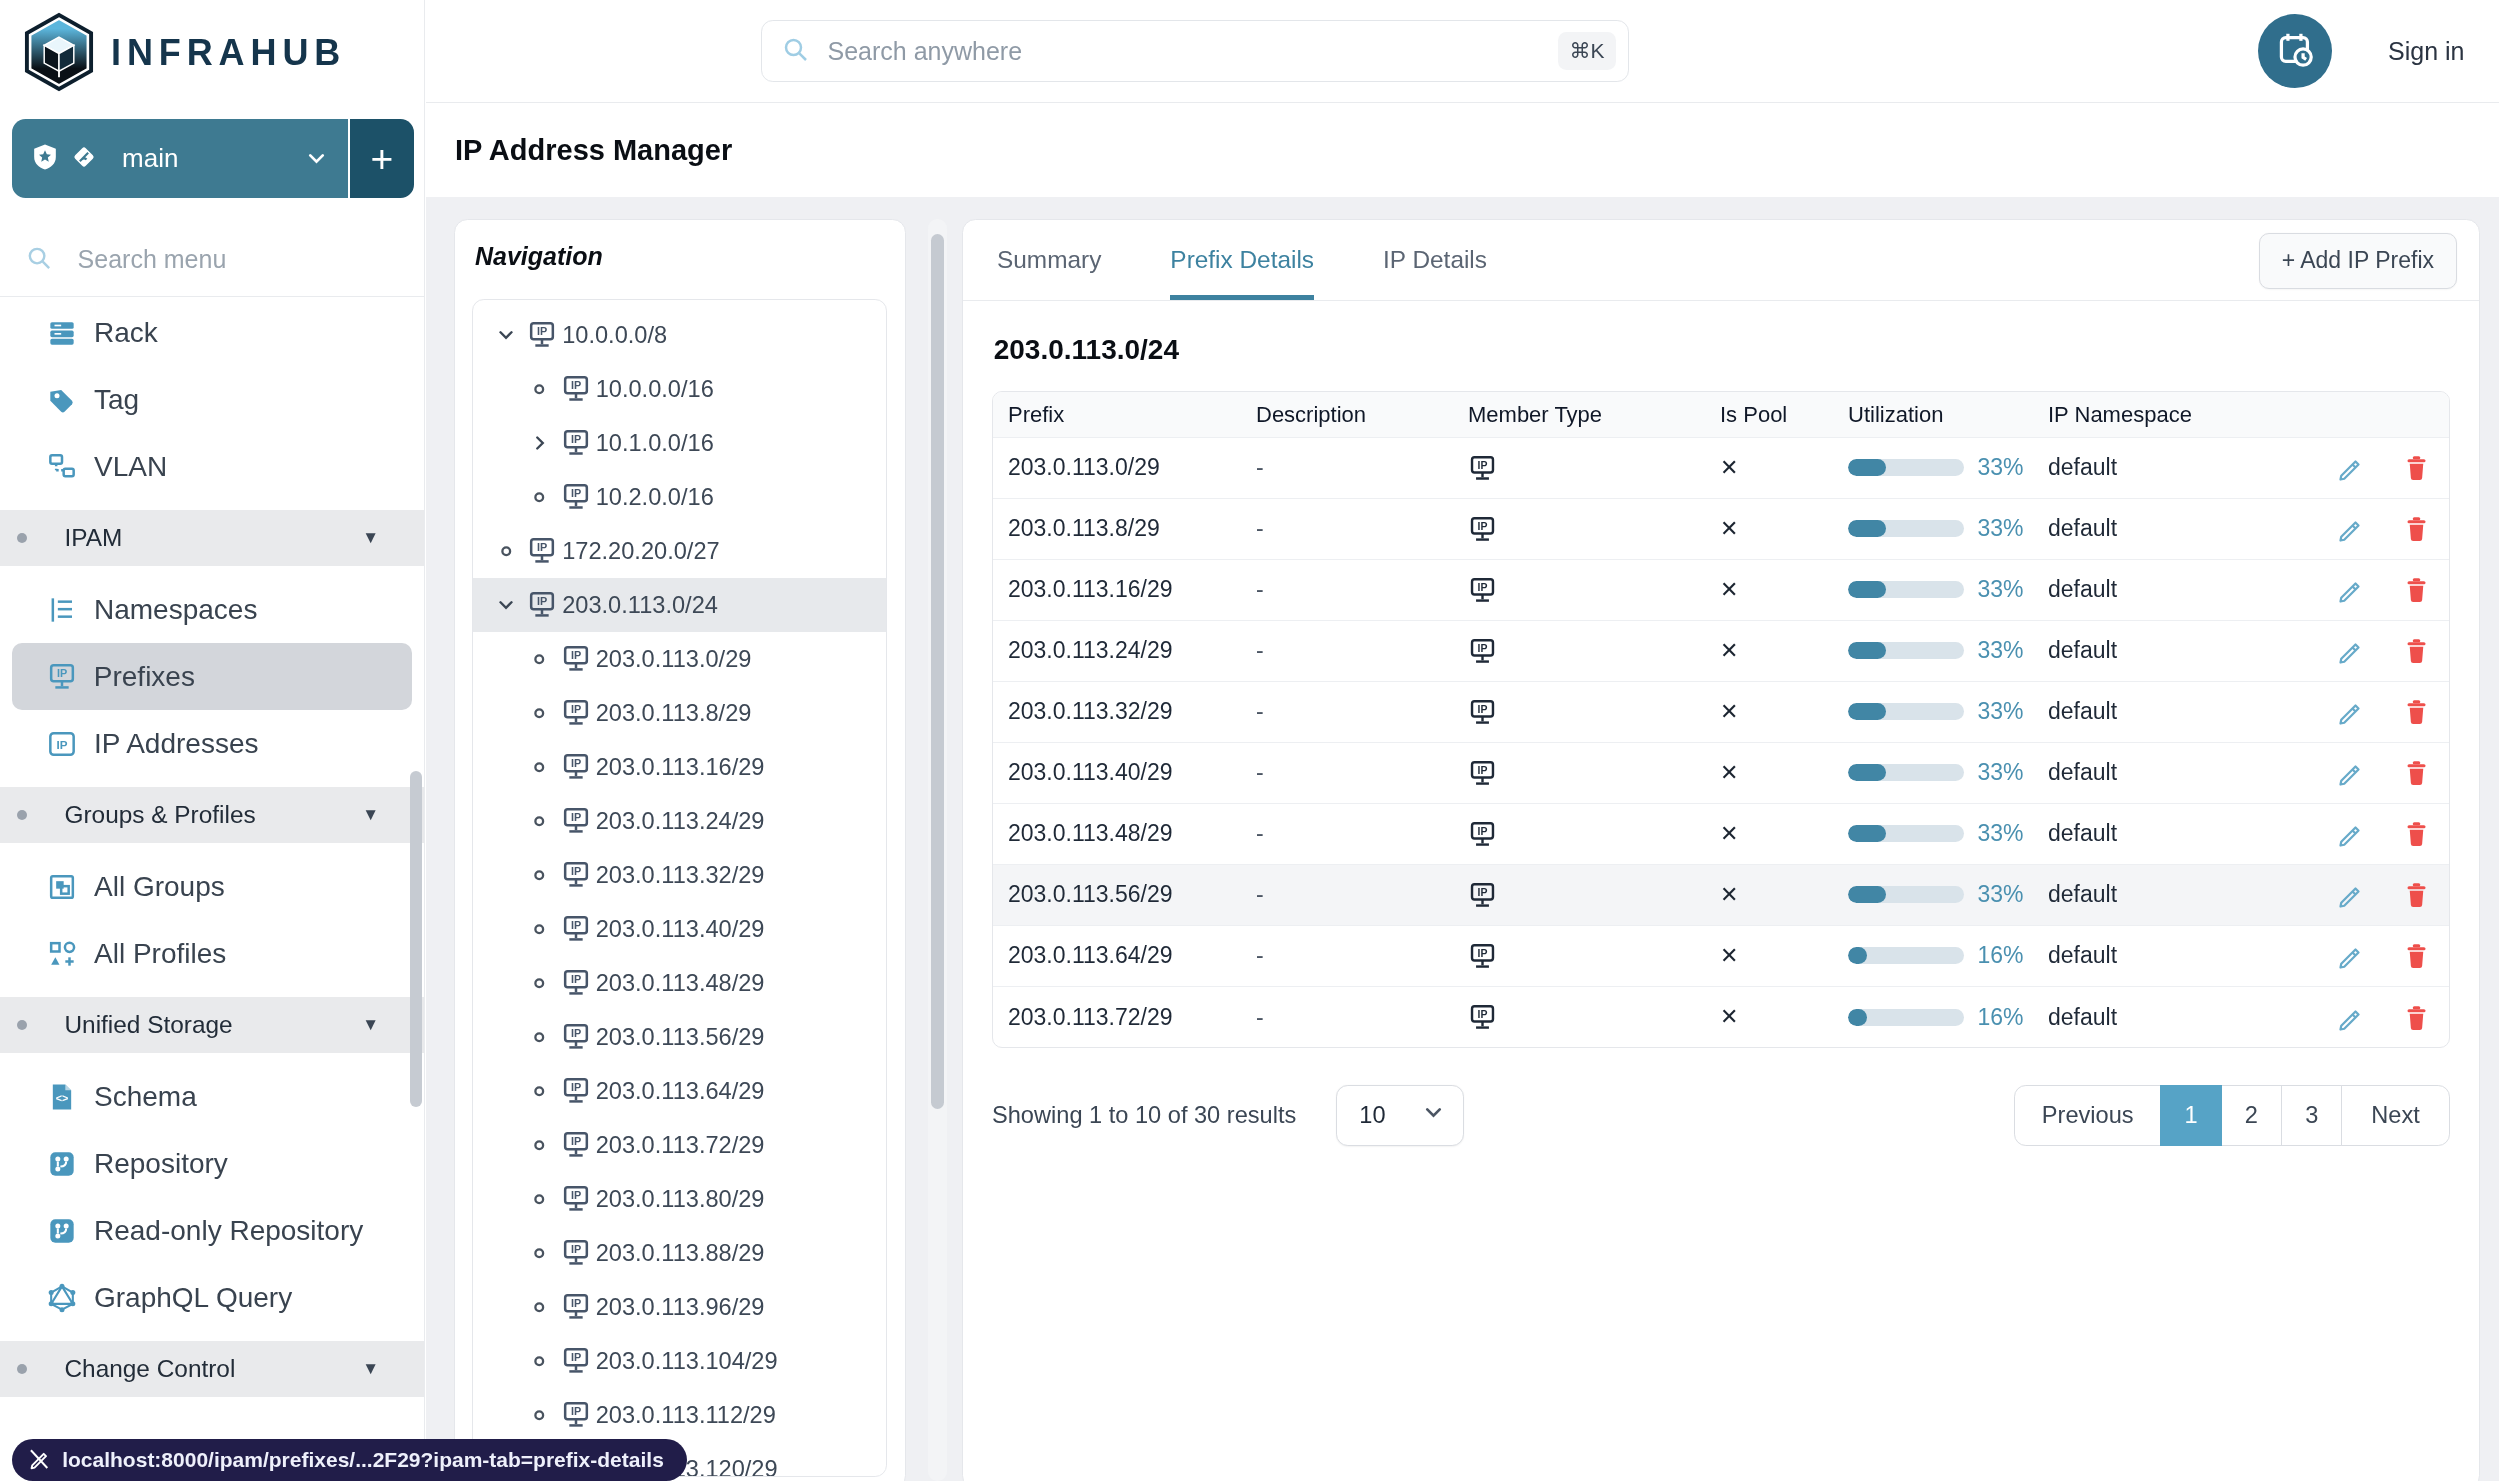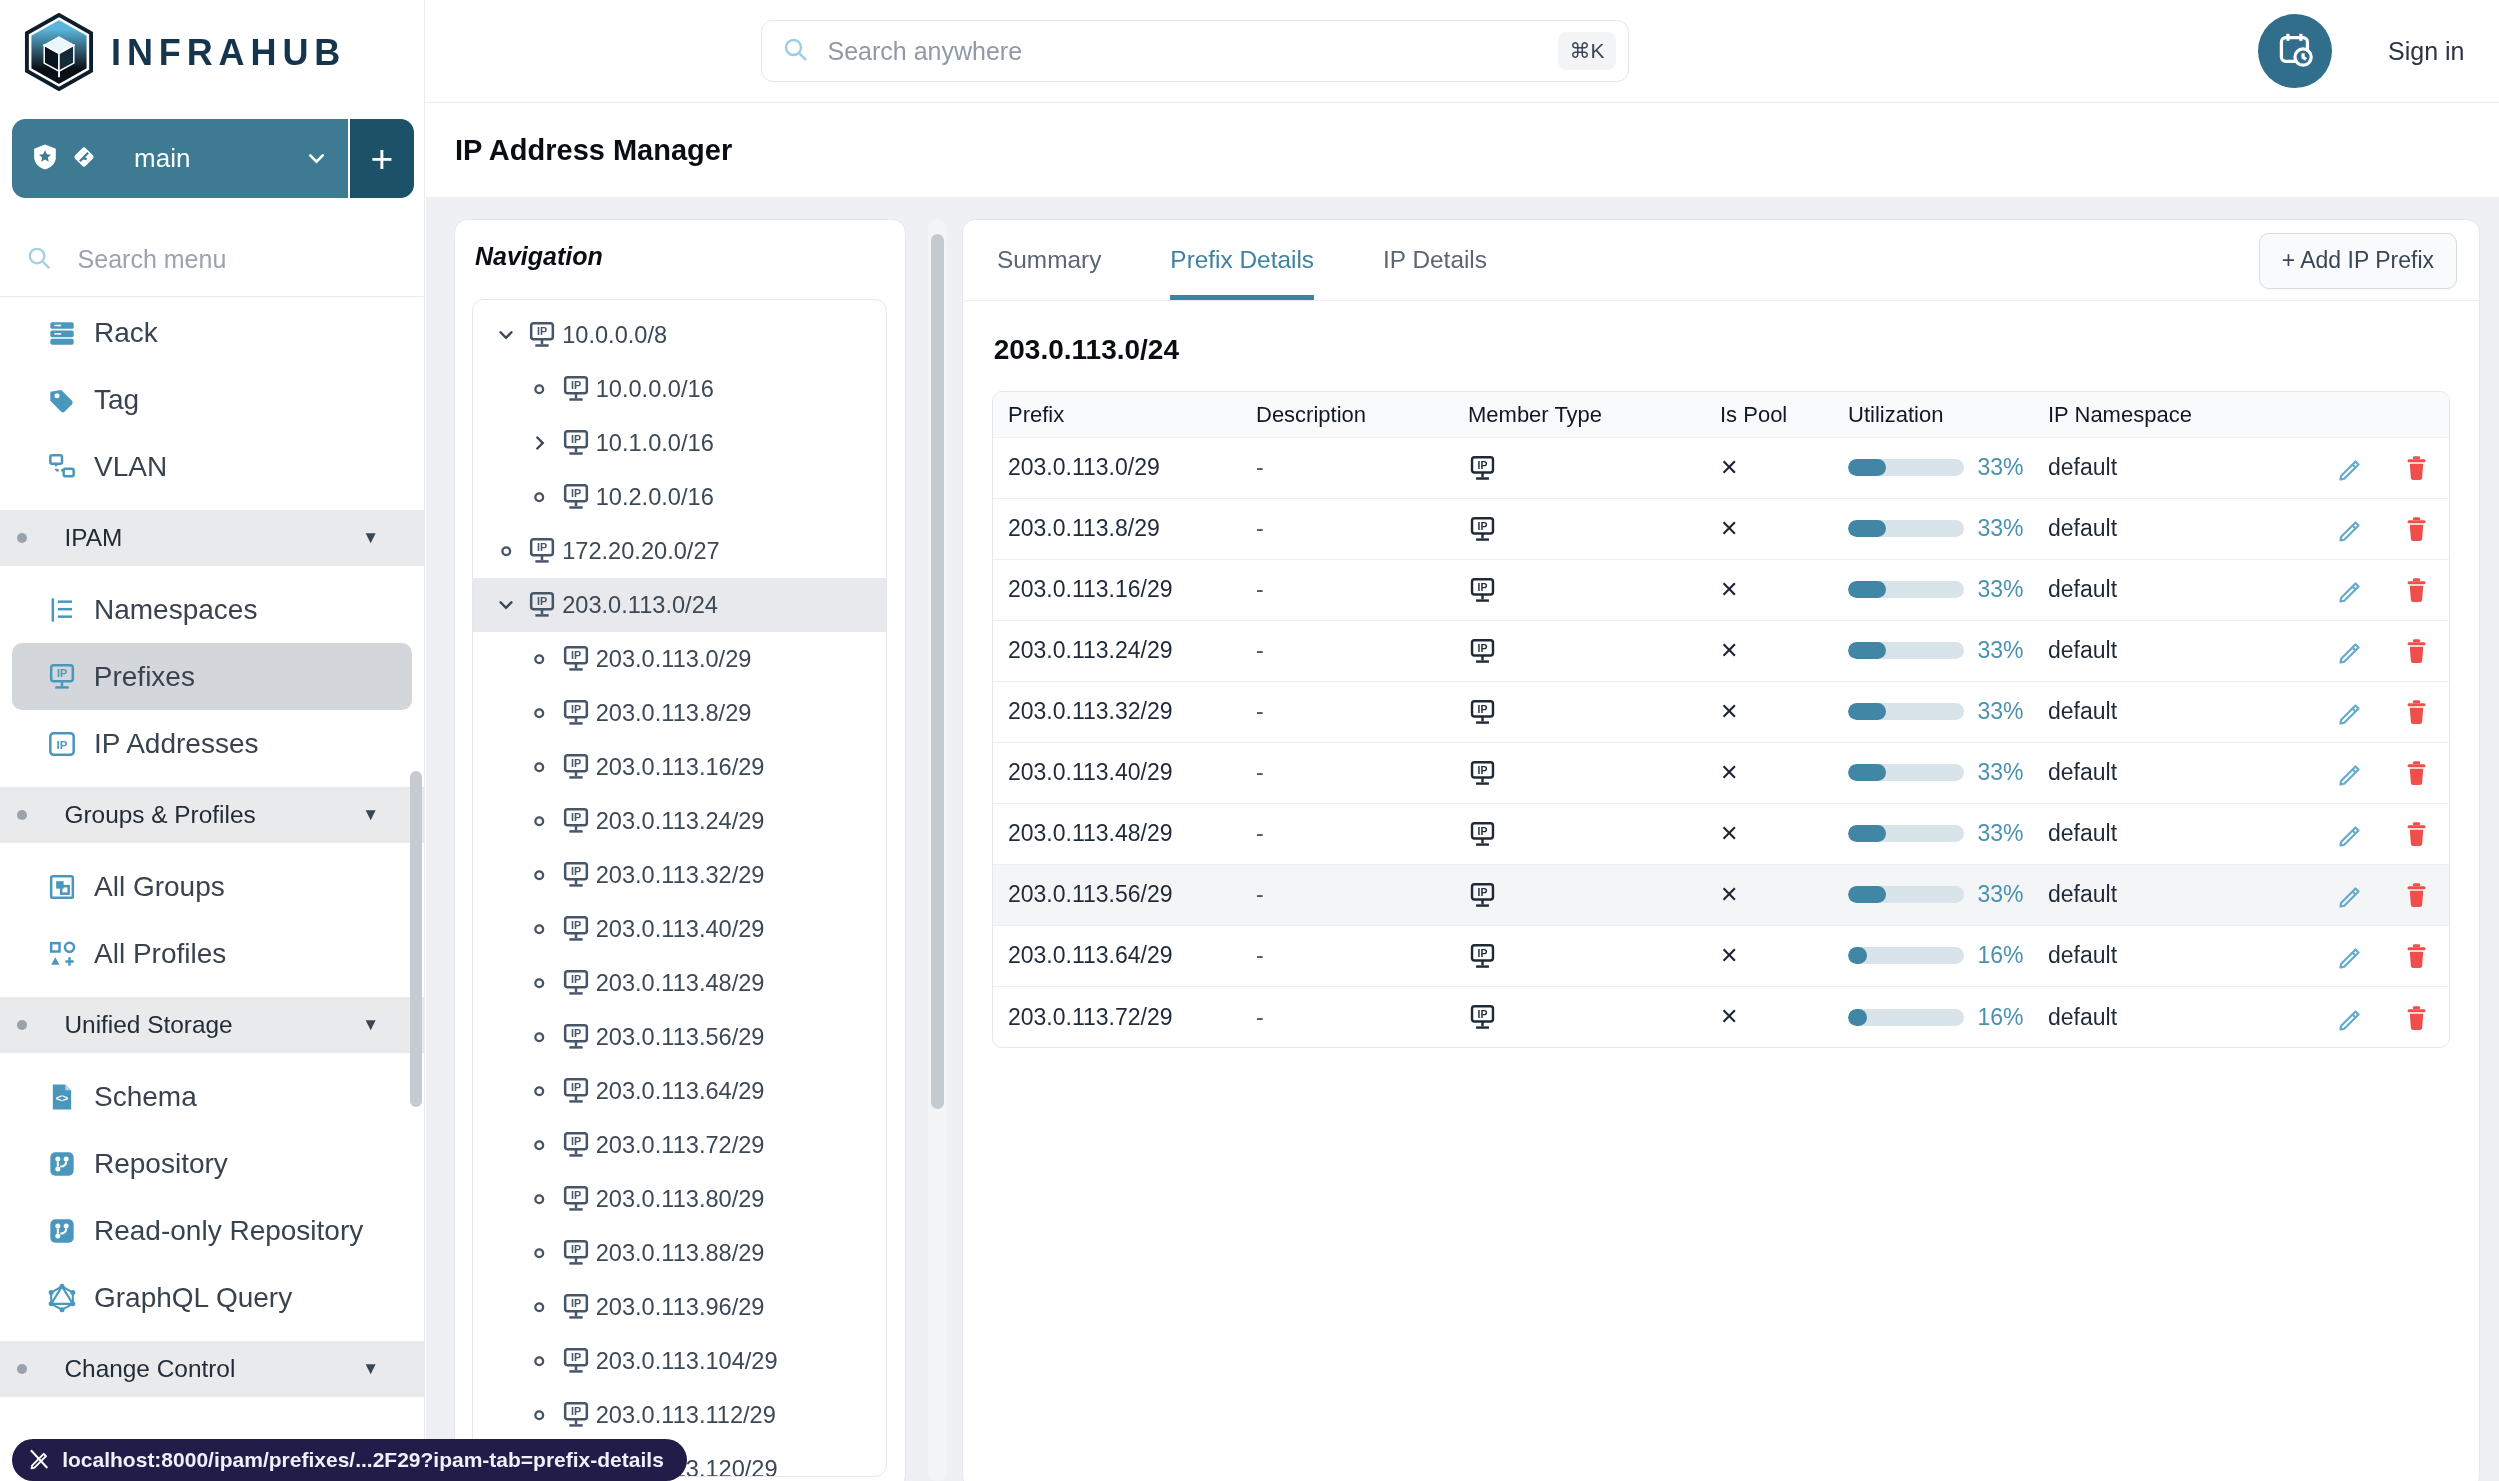--- a/index.html
+++ b/index.html
@@ -6,21 +6,21 @@
   html,body { width:2500px; height:1482px; }
   body { font-family:"Liberation Sans","DejaVu Sans",sans-serif; background:#fff; color:#1f2937; }
   #root { position:relative; width:2500px; height:1482px; overflow:hidden; background:#fff; }
 
   
   .sidebar { position:absolute; left:0; top:0; width:425px; height:1482px; background:#fff; border-right:1.7px solid #e9ebee;padding-left:12px; }
   .logo-row { position:absolute; left:22px; top:11.8px; display:flex; align-items:center; gap:15px; }
   .logo-text { font-size:36px; font-weight:800; letter-spacing:5.9px; color:#15354c; }
   .branch { position:absolute; left:11.8px; top:119px; width:402px; height:79px; border-radius:13.5px; overflow:hidden; display:flex; cursor:pointer; }
   .branch-main { flex:1; background:#3e7a91; display:flex; align-items:center; padding:0 18.5px; gap:8.4px; }
-  .branch-label { color:#fff; font-size:26px; margin-left:27px; }
+  .branch-label { color:#fff; font-size:26px; margin-left:15px; }
   .branch-chevron { margin-left:auto; display:flex; }
   .branch-add { width:66px; background:#1c5168; border-left:2.5px solid #fff; display:flex; align-items:center; justify-content:center; color:#fff; font-size:39px; font-weight:300; cursor:pointer; }
   .search-row { position:absolute; left:0; top:225px; width:100%; height:69px; display:flex; align-items:center; padding-left:25px; }
   .search-row .ph { margin-left:23.6px; font-size:25px; color:#9aa4ae; }
   .side-divider { position:absolute; top:296px; left:0; width:100%; border-top:1.7px solid #e9ebee; }
   .menu { position:absolute; top:299px; left:0; width:100%; }
   .menu-section { height:56px; background:#e9eaec; display:flex; align-items:center; margin:10px 0; padding-left:17px; cursor:pointer;gap:24px; }
   .menu-section .bullet { width:10px; height:10px; border-radius:50%; background:#9aa2ac; }
   .menu-section .slabel { margin-left:13.5px; font-size:24.4px; font-weight:500; color:#222c38; }
   .menu-section .caret { margin-left:auto; margin-right:45px; font-size:17px; color:#3b4654; }
@@ -950,20 +950,36 @@
                           <rect x="6" y="7" width="24" height="4" rx="2" fill="#ee4f4b"></rect>
                           <path d="M9 13 h18 l-1.5 19 a3 3 0 0 1 -3 2.8 h-9 a3 3 0 0 1 -3 -2.8 Z" fill="#ee4f4b"></path>
                         </svg>
                       </span>
       </div>
     </td>
                 </tr>
               </tbody>
           </table>
         </div>
+        <div class="pagination">
+          <div class="pg-summary">Showing 1 to 10 of 30 results</div>
+          <div class="size-select">
+            <span>10</span>
+            <span id="sel-chev"><svg width="25" height="25" viewBox="0 0 24 24" fill="none" stroke="#4b5563" stroke-width="2.6" stroke-linecap="round">
+                  <path d="M6 9 l6 6 6-6"></path>
+                </svg></span>
+          </div>
+          <div class="pager" id="pager">
+              <div class="pg-btn prev first">Previous</div>
+              <div class="pg-btn page active">1</div>
+              <div class="pg-btn page">2</div>
+              <div class="pg-btn page">3</div>
+              <div class="pg-btn next last">Next</div>
+            </div>
+        </div>
       </div>
     </div>
   </div>
 
   <div class="sidebar">
     <div class="logo-row">
       <span id="logo-icon"><svg width="74" height="80" viewBox="0 0 100 108">
             <defs>
               <linearGradient id="lg" x1="0" y1="0" x2="0" y2="1">
                 <stop offset="0.15" stop-color="#5cb6dc"></stop>

